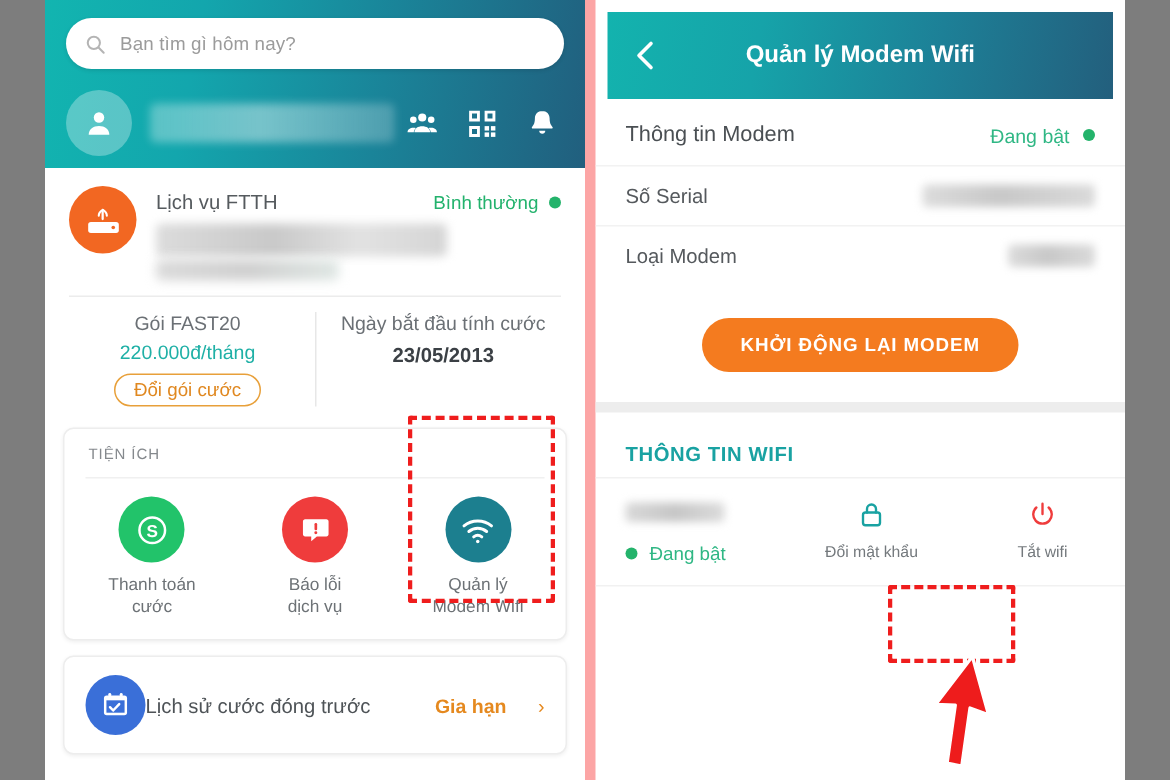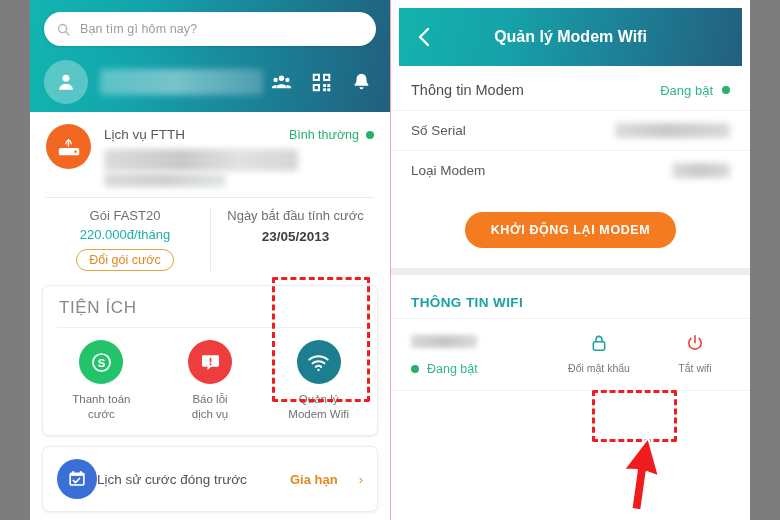--- a/index.html
+++ b/index.html
@@ -13,21 +13,21 @@
   .stage { position: relative; width: 780px; height: 379px; }
 
   
   .bar { position: absolute; top: 0; height: 520px; background: #7d7d7d; z-index: 40; }
   .bar.left  { left: 0;  width: 30px; }
   .bar.right { right: 0; width: 30px; }
 
   
   .panel { position: absolute; top: 0; height: 520px; background: #ffffff; overflow: hidden; }
   .panel-left  { left: 30px;  width: 360px; }
-  .panel-right { left: 390px; width: 360px; border-left: 1px solid #fca5a5; }
+  .panel-right { left: 390px; width: 360px; border-left: 7px solid #fca5a5; }
 
   
   .lp-header {
     position: relative;
     height: 112px;
     background: linear-gradient(100deg, #12b5b0 0%, #13a6ad 28%, #1a8499 62%, #215f7e 100%);
     padding: 12px 14px 0 14px;
   }
   .searchbar {
     height: 34px; background: #ffffff; border-radius: 18px;
@@ -97,21 +97,21 @@
   .plan-label { font-size: 13px; color: #6b7075; }
   .plan-date { font-size: 13.5px; color: #3b4045; font-weight: bold; margin-top: 6px; }
 
   
   .card {
     margin: 14px 12px 0 12px; background: #fff;
     border: 1px solid #ededed; border-radius: 7px;
     box-shadow: 0 1px 3px rgba(0,0,0,.07);
   }
   .card-title {
-    font-size: 17px; color: #85898d; letter-spacing: .6px;
+    font-size: 10px; color: #85898d; letter-spacing: .6px;
     padding: 12px 16px 9px 16px;
   }
   .card-div { height: 1px; background: #f0f0f0; margin: 0 14px; }
   .tiles { display: flex; padding: 12px 4px 14px 4px; }
   .tile { flex: 1 1 33.33%; text-align: center; }
   .tile-ico {
     width: 44px; height: 44px; border-radius: 50%;
     margin: 0 auto; display: flex; align-items: center; justify-content: center;
   }
   .tile-ico svg { width: 25px; height: 25px; }
@@ -190,21 +190,21 @@
     padding: 14px 18px 14px 20px; border-top: 1px solid #f1f1f1;
     border-bottom: 1px solid #f1f1f1;
   }
   .wifi-left { padding-top: 2px; }
   .wifi-name-blur {
     width: 66px; height: 13px; border-radius: 3px;
     background: linear-gradient(90deg, #d8d8d8, #c6c6c6 50%, #dbdbdb);
     filter: blur(2.8px);
   }
   .wifi-state { display: flex; align-items: center; gap: 8px; margin-top: 14px; font-size: 12.5px; color: #2fb784; }
-  .wifi-actions { display: flex; gap: 22px; align-items: center; }
+  .wifi-actions { display: flex; gap: 40px; align-items: center; }
   .wact { text-align: center; width: 74px; }
   .wact svg { width: 20px; height: 20px; display: block; margin: 0 auto; }
   .wact-label { font-size: 10.5px; color: #74797d; margin-top: 9px; }
 
   
   .dashbox {
     position: absolute; border: 3px dashed #ef1d1d; border-radius: 2px;
     z-index: 30; pointer-events: none;
   }
   .arrow { position: absolute; z-index: 31; pointer-events: none; }

